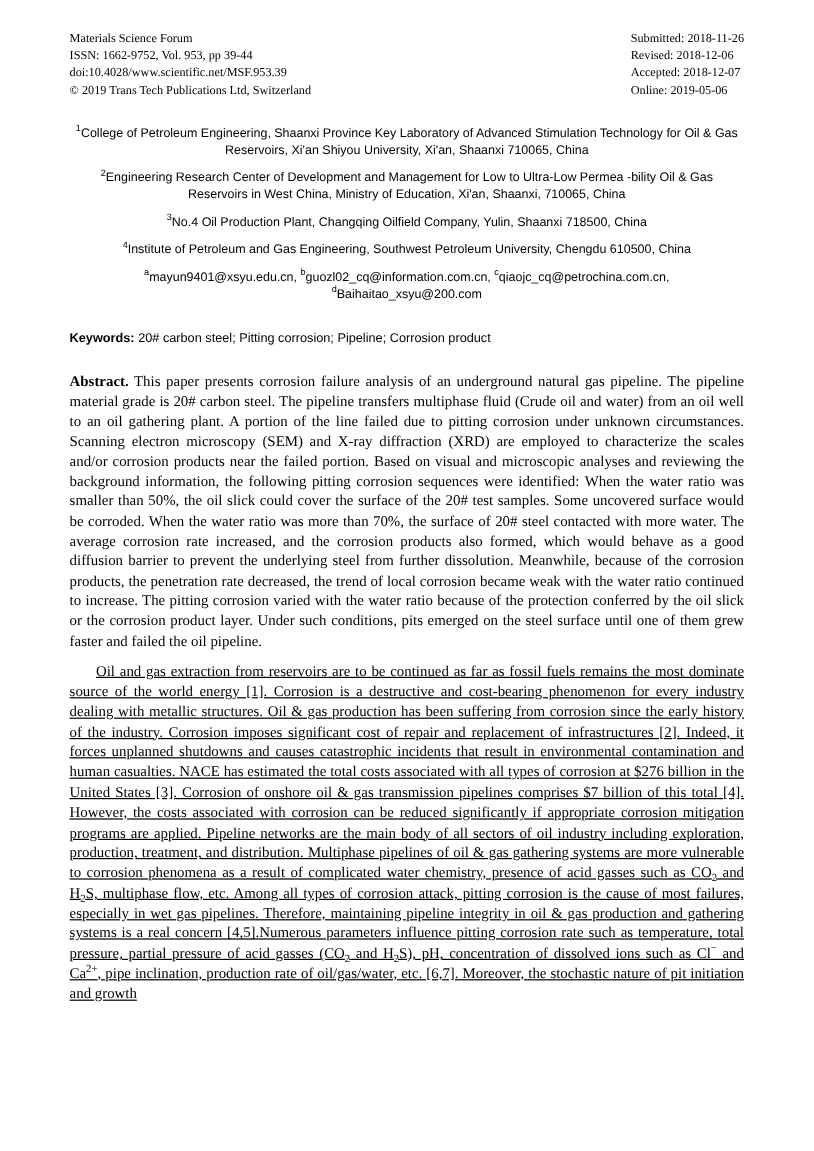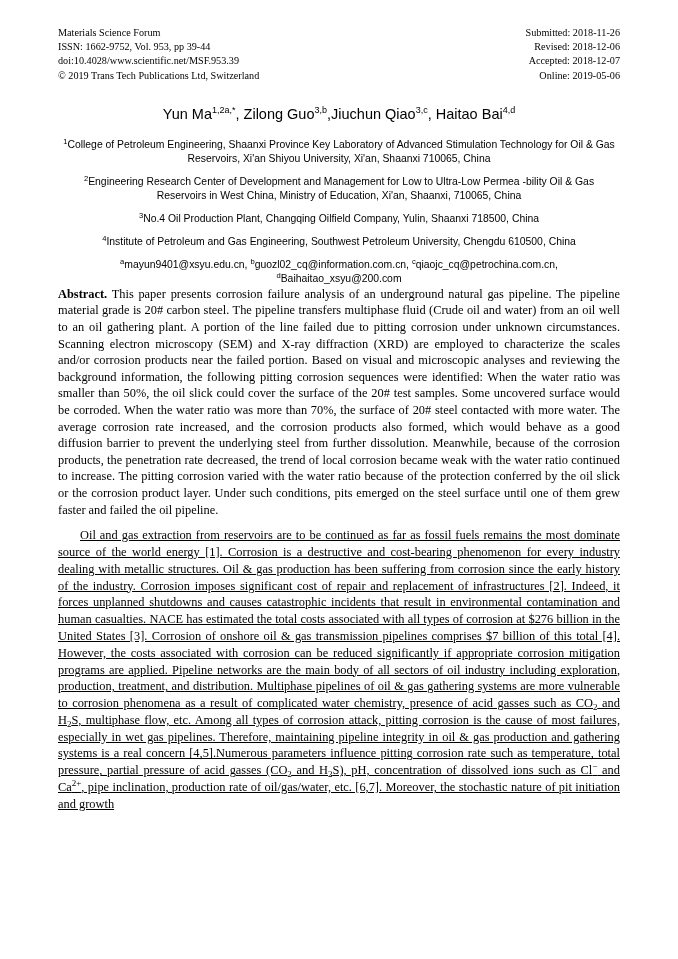--- a/index.html
+++ b/index.html
@@ -29,21 +29,21 @@
     justify-content: space-between;
     align-items: flex-start;
     font-size: 10.2px;
     line-height: 14.2px;
     margin-bottom: 22px;
   }
   .header-left, .header-right {
     white-space: pre-line;
   }
   .header-right {
-    text-align: right;
+    text-align: left;
   }
 
   
   .title {
     font-family: "Liberation Sans", sans-serif;
     font-weight: bold;
     font-size: 15.6px;
     text-align: center;
     line-height: 20px;
     margin: 2px 0 16px 0;
@@ -148,36 +148,34 @@
 ISSN: 1662-9752, Vol. 953, pp 39-44
 doi:10.4028/www.scientific.net/MSF.953.39
 © 2019 Trans Tech Publications Ltd, Switzerland</div>
     <div class="header-right">Submitted: 2018-11-26
 Revised: 2018-12-06
 Accepted: 2018-12-07
 Online: 2019-05-06</div>
   </div>
 
 
-  <div class="authors">
-    <span>Yun Ma</span><sup>1,2a,*</sup>,
-    <span>Zilong Guo</span><sup>3,b</sup>,<span>Jiuchun Qiao</span><sup>3,c</sup>,
-    <span>Haitao Bai</span><sup>4,d</sup>
-  </div>
 
   <div class="affil"><sup>1</sup><span>College of Petroleum Engineering, Shaanxi Province Key Laboratory of Advanced Stimulation Technology for Oil &amp; Gas Reservoirs, Xi'an Shiyou University, Xi'an, Shaanxi 710065, China</span></div>
   <div class="affil"><sup>2</sup><span>Engineering Research Center of Development and Management for Low to Ultra-Low Permea -bility Oil &amp; Gas Reservoirs in West China, Ministry of Education, Xi'an, Shaanxi, 710065, China</span></div>
   <div class="affil"><sup>3</sup><span>No.4 Oil Production Plant, Changqing Oilfield Company, Yulin, Shaanxi 718500, China</span></div>
   <div class="affil"><sup>4</sup><span>Institute of Petroleum and Gas Engineering, Southwest Petroleum University, Chengdu 610500, China</span></div>
 
   <div class="emails">
     <sup>a</sup><span>mayun9401@xsyu.edu.cn, </span><sup>b</sup><span>guozl02_cq@information.com.cn, </span><sup>c</sup><span>qiaojc_cq@petrochina.com.cn,</span><br>
     <sup>d</sup><span>Baihaitao_xsyu@200.com</span>
   </div>
 
+  <div class="keywords">
+    <span class="kw-label">Keywords:</span><span> 20# carbon steel; Pitting corrosion; Pipeline; Corrosion product</span>
+  </div>
 
   <div class="abstract">
     <span class="ab-label">Abstract.</span><span> This paper presents corrosion failure analysis of an underground natural gas pipeline. The pipeline material grade is 20# carbon steel. The pipeline transfers multiphase fluid (Crude oil and water) from an oil well to an oil gathering plant. A portion of the line failed due to pitting corrosion under unknown circumstances. Scanning electron microscopy (SEM) and X-ray diffraction (XRD) are employed to characterize the scales and/or corrosion products near the failed portion. Based on visual and microscopic analyses and reviewing the background information, the following pitting corrosion sequences were identified: When the water ratio was smaller than 50%, the oil slick could cover the surface of the 20# test samples. Some uncovered surface would be corroded. When the water ratio was more than 70%, the surface of 20# steel contacted with more water. The average corrosion rate increased, and the corrosion products also formed, which would behave as a good diffusion barrier to prevent the underlying steel from further dissolution. Meanwhile, because of the corrosion products, the penetration rate decreased, the trend of local corrosion became weak with the water ratio continued to increase. The pitting corrosion varied with the water ratio because of the protection conferred by the oil slick or the corrosion product layer. Under such conditions, pits emerged on the steel surface until one of them grew faster and failed the oil pipeline.</span>
   </div>
 
 
   <p class="body-para"><span>Oil and gas extraction from reservoirs are to be continued as far as fossil fuels remains the most dominate source of the world energy [1]. Corrosion is a destructive and cost-bearing phenomenon for every industry dealing with metallic structures. Oil &amp; gas production has been suffering from corrosion since the early history of the industry. Corrosion imposes significant cost of repair and replacement of infrastructures [2]. Indeed, it forces unplanned shutdowns and causes catastrophic incidents that result in environmental contamination and human casualties. NACE has estimated the total costs associated with all types of corrosion at $276 billion in the United States [3]. Corrosion of onshore oil &amp; gas transmission pipelines comprises $7 billion of this total [4]. However, the costs associated with corrosion can be reduced significantly if appropriate corrosion mitigation programs are applied. Pipeline networks are the main body of all sectors of oil industry including exploration, production, treatment, and distribution. Multiphase pipelines of oil &amp; gas gathering systems are more vulnerable to corrosion phenomena as a result of complicated water chemistry, presence of acid gasses such as CO</span><sub>2</sub><span> and H</span><sub>2</sub><span>S, multiphase flow, etc. Among all types of corrosion attack, pitting corrosion is the cause of most failures, especially in wet gas pipelines. Therefore, maintaining pipeline integrity in oil &amp; gas production and gathering systems is a real concern [4,5].Numerous parameters influence pitting corrosion rate such as temperature, total pressure, partial pressure of acid gasses (CO</span><sub>2</sub><span> and H</span><sub>2</sub><span>S), pH, concentration of dissolved ions such as Cl</span><sup class="inline">−</sup><span> and Ca</span><sup class="inline">2+</sup><span>, pipe inclination, production rate of oil/gas/water, etc. [6,7]. Moreover, the stochastic nature of pit initiation and growth</span></p>
 
 </div>
 

